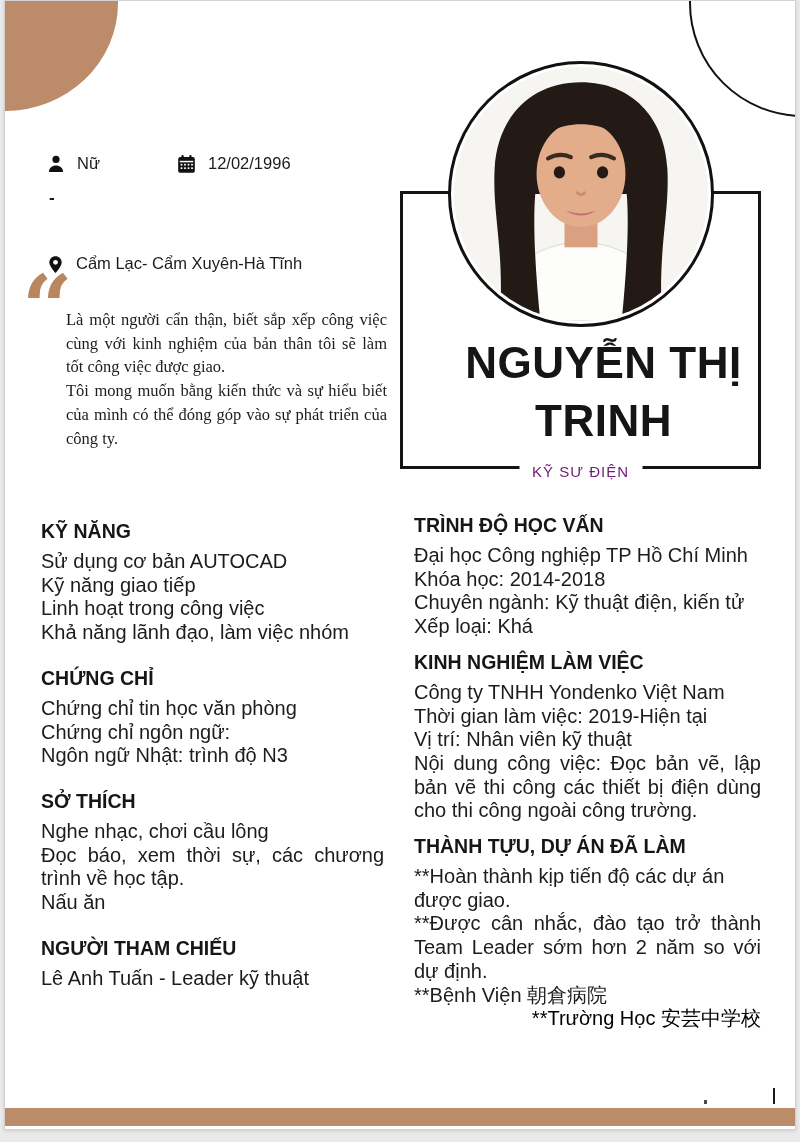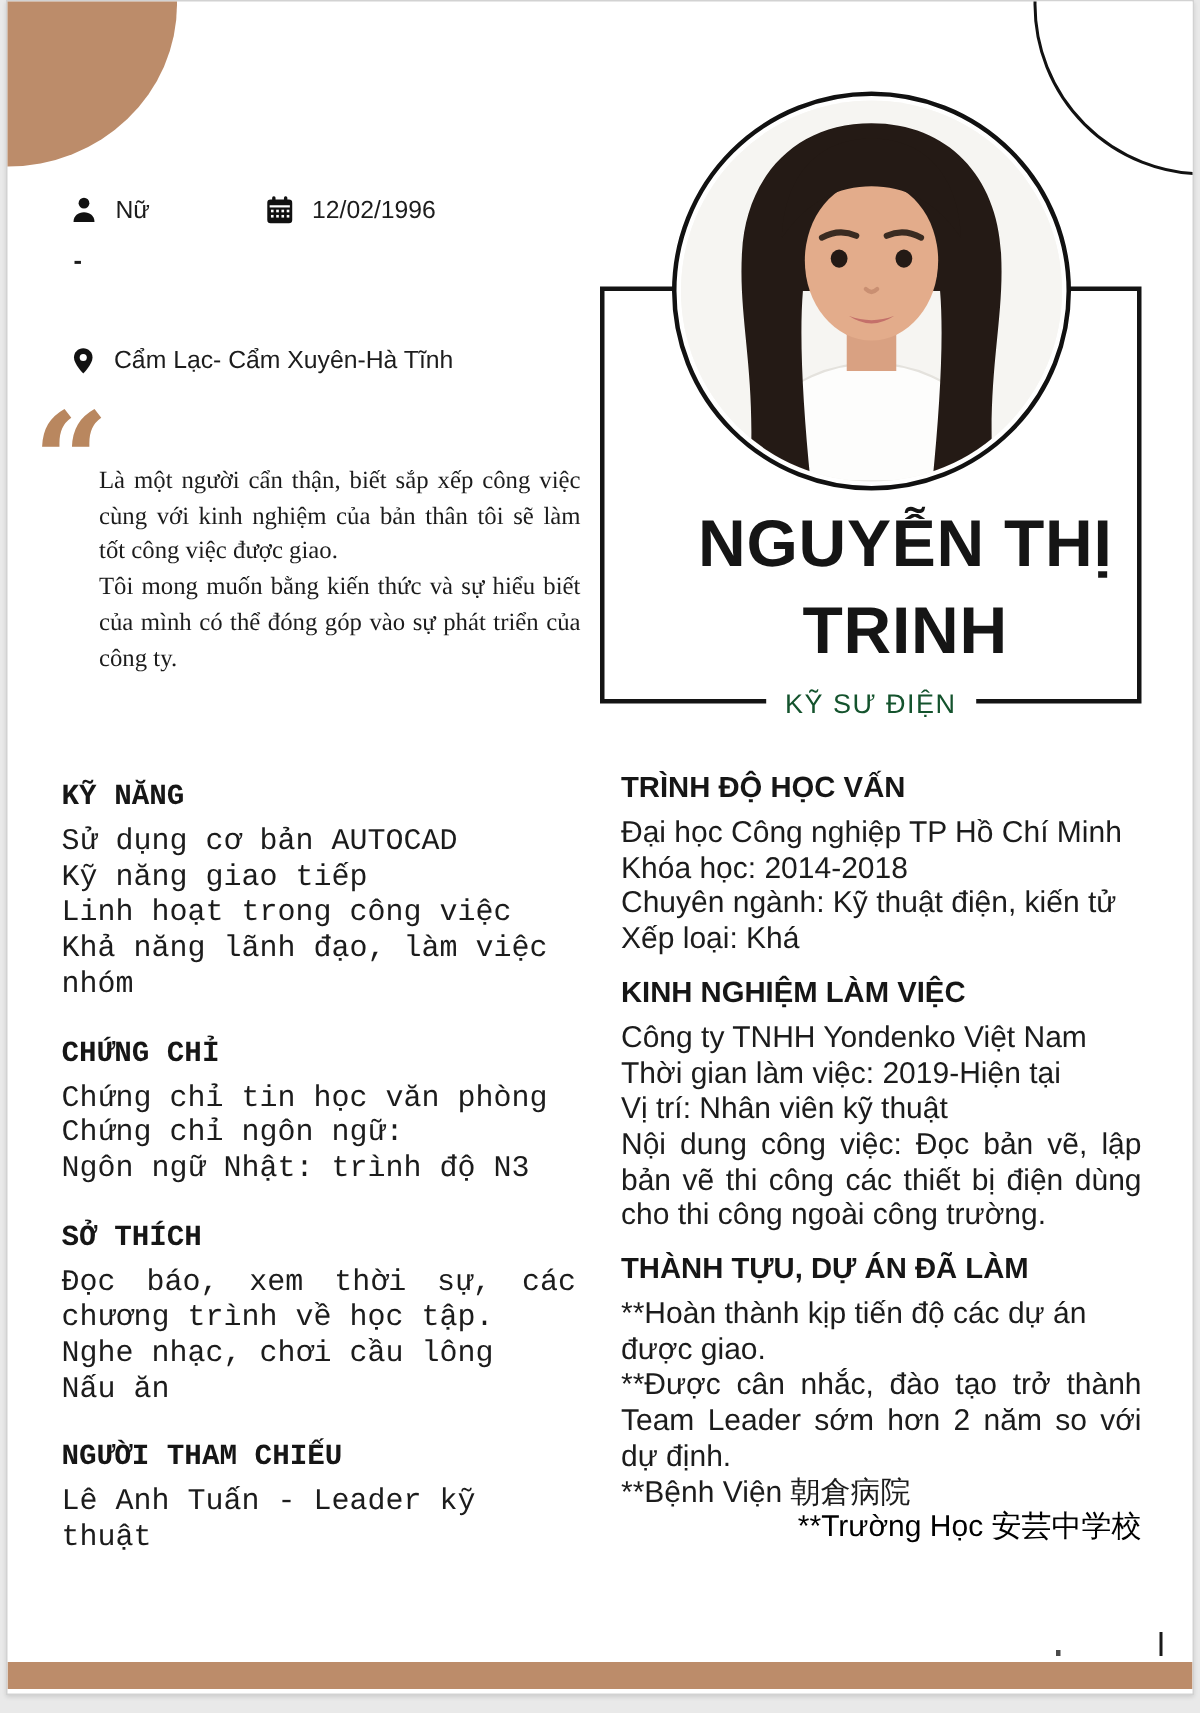--- a/index.html
+++ b/index.html
@@ -21,21 +21,21 @@
     border-radius:50%; background:#bc8c6a;
   }
   .corner-ring {
     position:absolute; left:684px; top:-112px; width:224px; height:224px;
     border-radius:50%; border:2.5px solid #121212; background:#fff;
   }
   .bottom-bar {
     position:absolute; left:0; right:0; bottom:3px; height:18px; background:#bc8c6a;
   }
   
-  .info-row { position:absolute; display:flex; align-items:center; gap:11px; font-size:16.5px; }
+  .info-row { position:absolute; display:flex; align-items:flex-start; gap:11px; font-size:16.5px;margin-top:24px; }
   .info-row svg { display:block; }
   .row-gender   { left:41px;  top:129px; }
   .row-birthday { left:171px; top:129px; }
   .row-phone    { left:44px;  top:163px; font-weight:bold; font-size:17px; }
   .row-address  { left:41px;  top:229px; }
   
   .quote-mark {
     position:absolute; left:17px; top:262px; width:48px; height:60px;
     font-family:"DejaVu Serif","Liberation Serif",serif;
     font-weight:bold; font-size:88px; line-height:88px; color:#b9875f;
@@ -58,32 +58,32 @@
   }
   .photo-clip { width:100%; height:100%; border-radius:50%; overflow:hidden; background:#f6f5f2; }
   .photo-clip svg { width:100%; height:100%; display:block; }
   .person-name {
     position:absolute; left:0; right:0; top:140px; text-align:center;
     font-size:44px; line-height:58px; font-weight:bold; color:#151515; letter-spacing:.5px;padding-left:46px;
   }
   .person-title {
     position:absolute; left:50%; bottom:-14px; transform:translateX(-50%);
     background:#fff; padding:0 13px; white-space:nowrap;
-    font-size:18px; letter-spacing:1px; color:#14532d;
+    font-size:15px; letter-spacing:1px; color:#701a75;
   }
   
   .col { position:absolute; }
   .col-left  { left:36px;  top:517px; width:343px; }
   .col-right { left:409px; top:511px; width:347px; }
   .sec h2 {
     margin:0 0 6px 0; font-size:19.5px; line-height:26px; font-weight:bold; color:#161616;
   }
   .sec .line { font-size:20px; line-height:23.7px; }
   .sec .just { text-align:justify; }
-  .col-left  .sec { margin-bottom:20px;font-family:Liberation Mono, monospace; }
+  .col-left  .sec { margin-bottom:20px; }
   .col-right .sec { margin-bottom:10px; }
   .link-blue { color:#000000;text-align:right; }
   
   .cursor-tick { position:absolute; left:768px; top:1087px; width:2px; height:16px; background:#1a1a1a; }
   .dot-tick { position:absolute; left:699px; top:1099px; width:3px; height:4px; background:#4a4a4a; }
 </style>
 </head>
 <body>
 
 <div class="page">
@@ -179,22 +179,22 @@
 
     <div class="sec">
       <h2>CHỨNG CHỈ</h2>
       <div class="line">Chứng chỉ tin học văn phòng</div>
       <div class="line">Chứng chỉ ngôn ngữ:</div>
       <div class="line">Ngôn ngữ Nhật: trình độ N3</div>
     </div>
 
     <div class="sec">
       <h2>SỞ THÍCH</h2>
+      <div class="line">Nghe nhạc, chơi cầu lông</div>
       <div class="line just">Đọc báo, xem thời sự, các chương trình về học tập.</div>
-      <div class="line">Nghe nhạc, chơi cầu lông</div>
       <div class="line">Nấu ăn</div>
     </div>
 
     <div class="sec">
       <h2>NGƯỜI THAM CHIẾU</h2>
       <div class="line">Lê Anh Tuấn - Leader kỹ thuật</div>
     </div>
   </div>
 
   <div class="col col-right">

